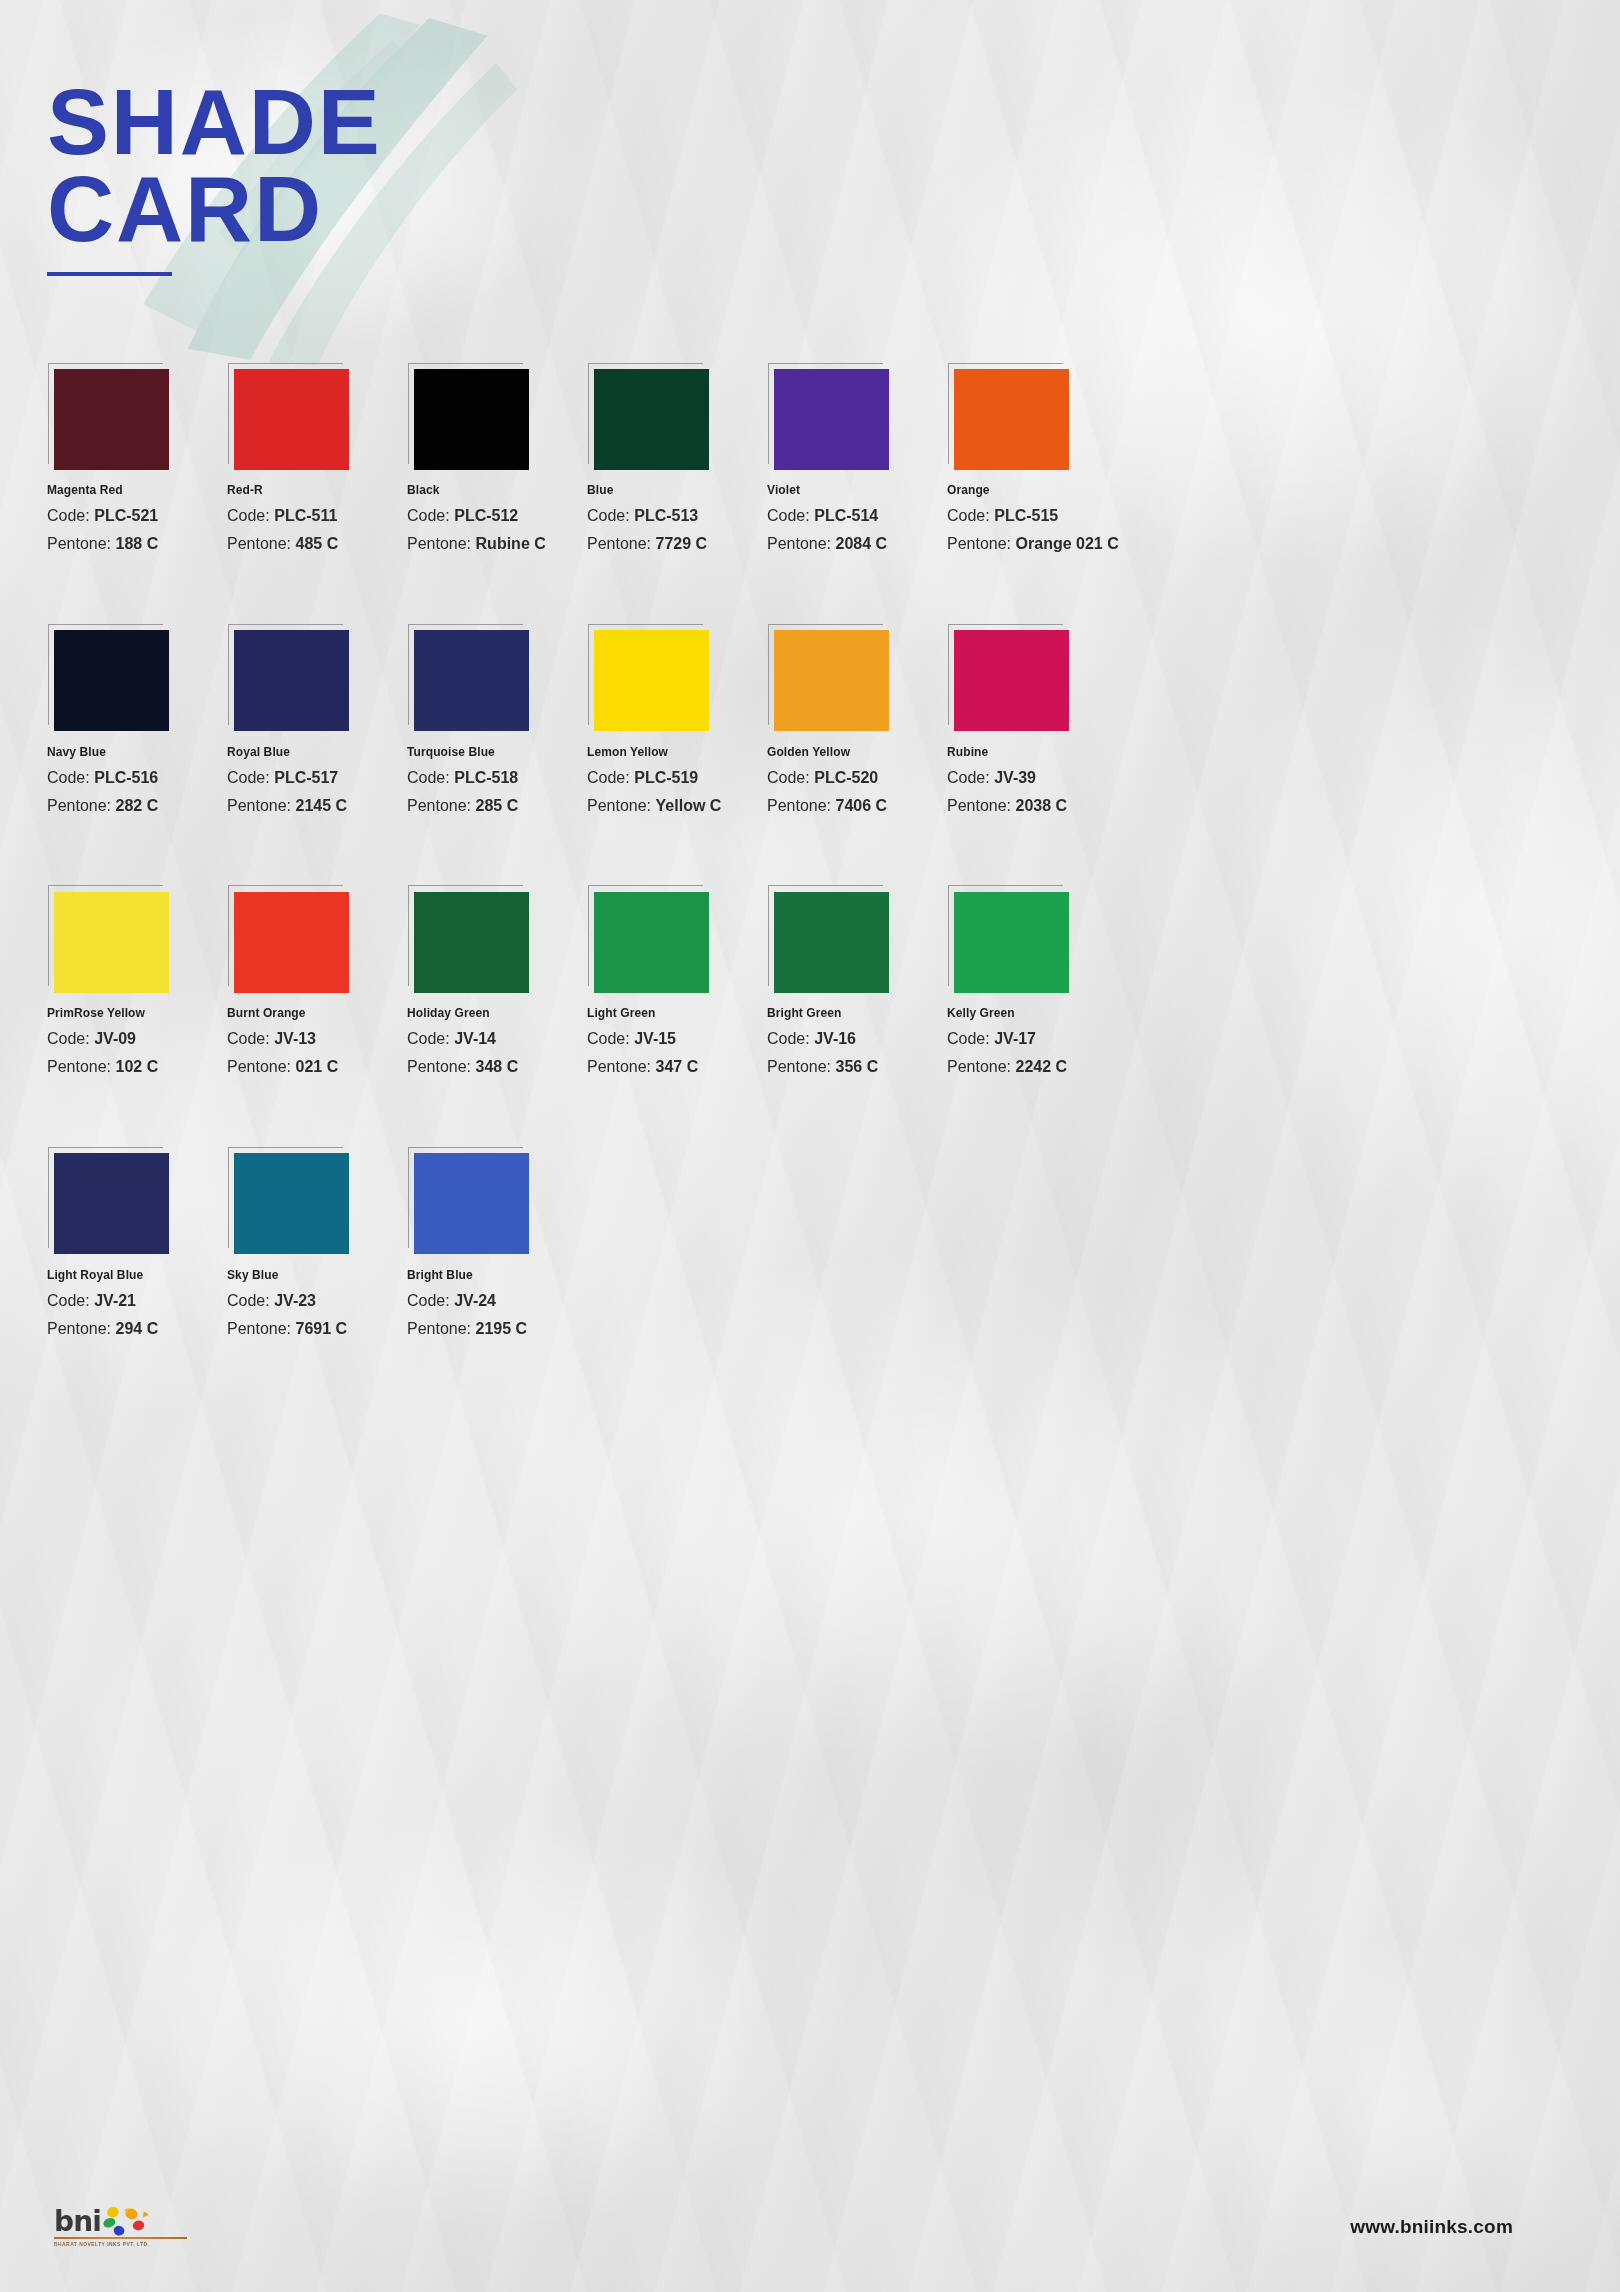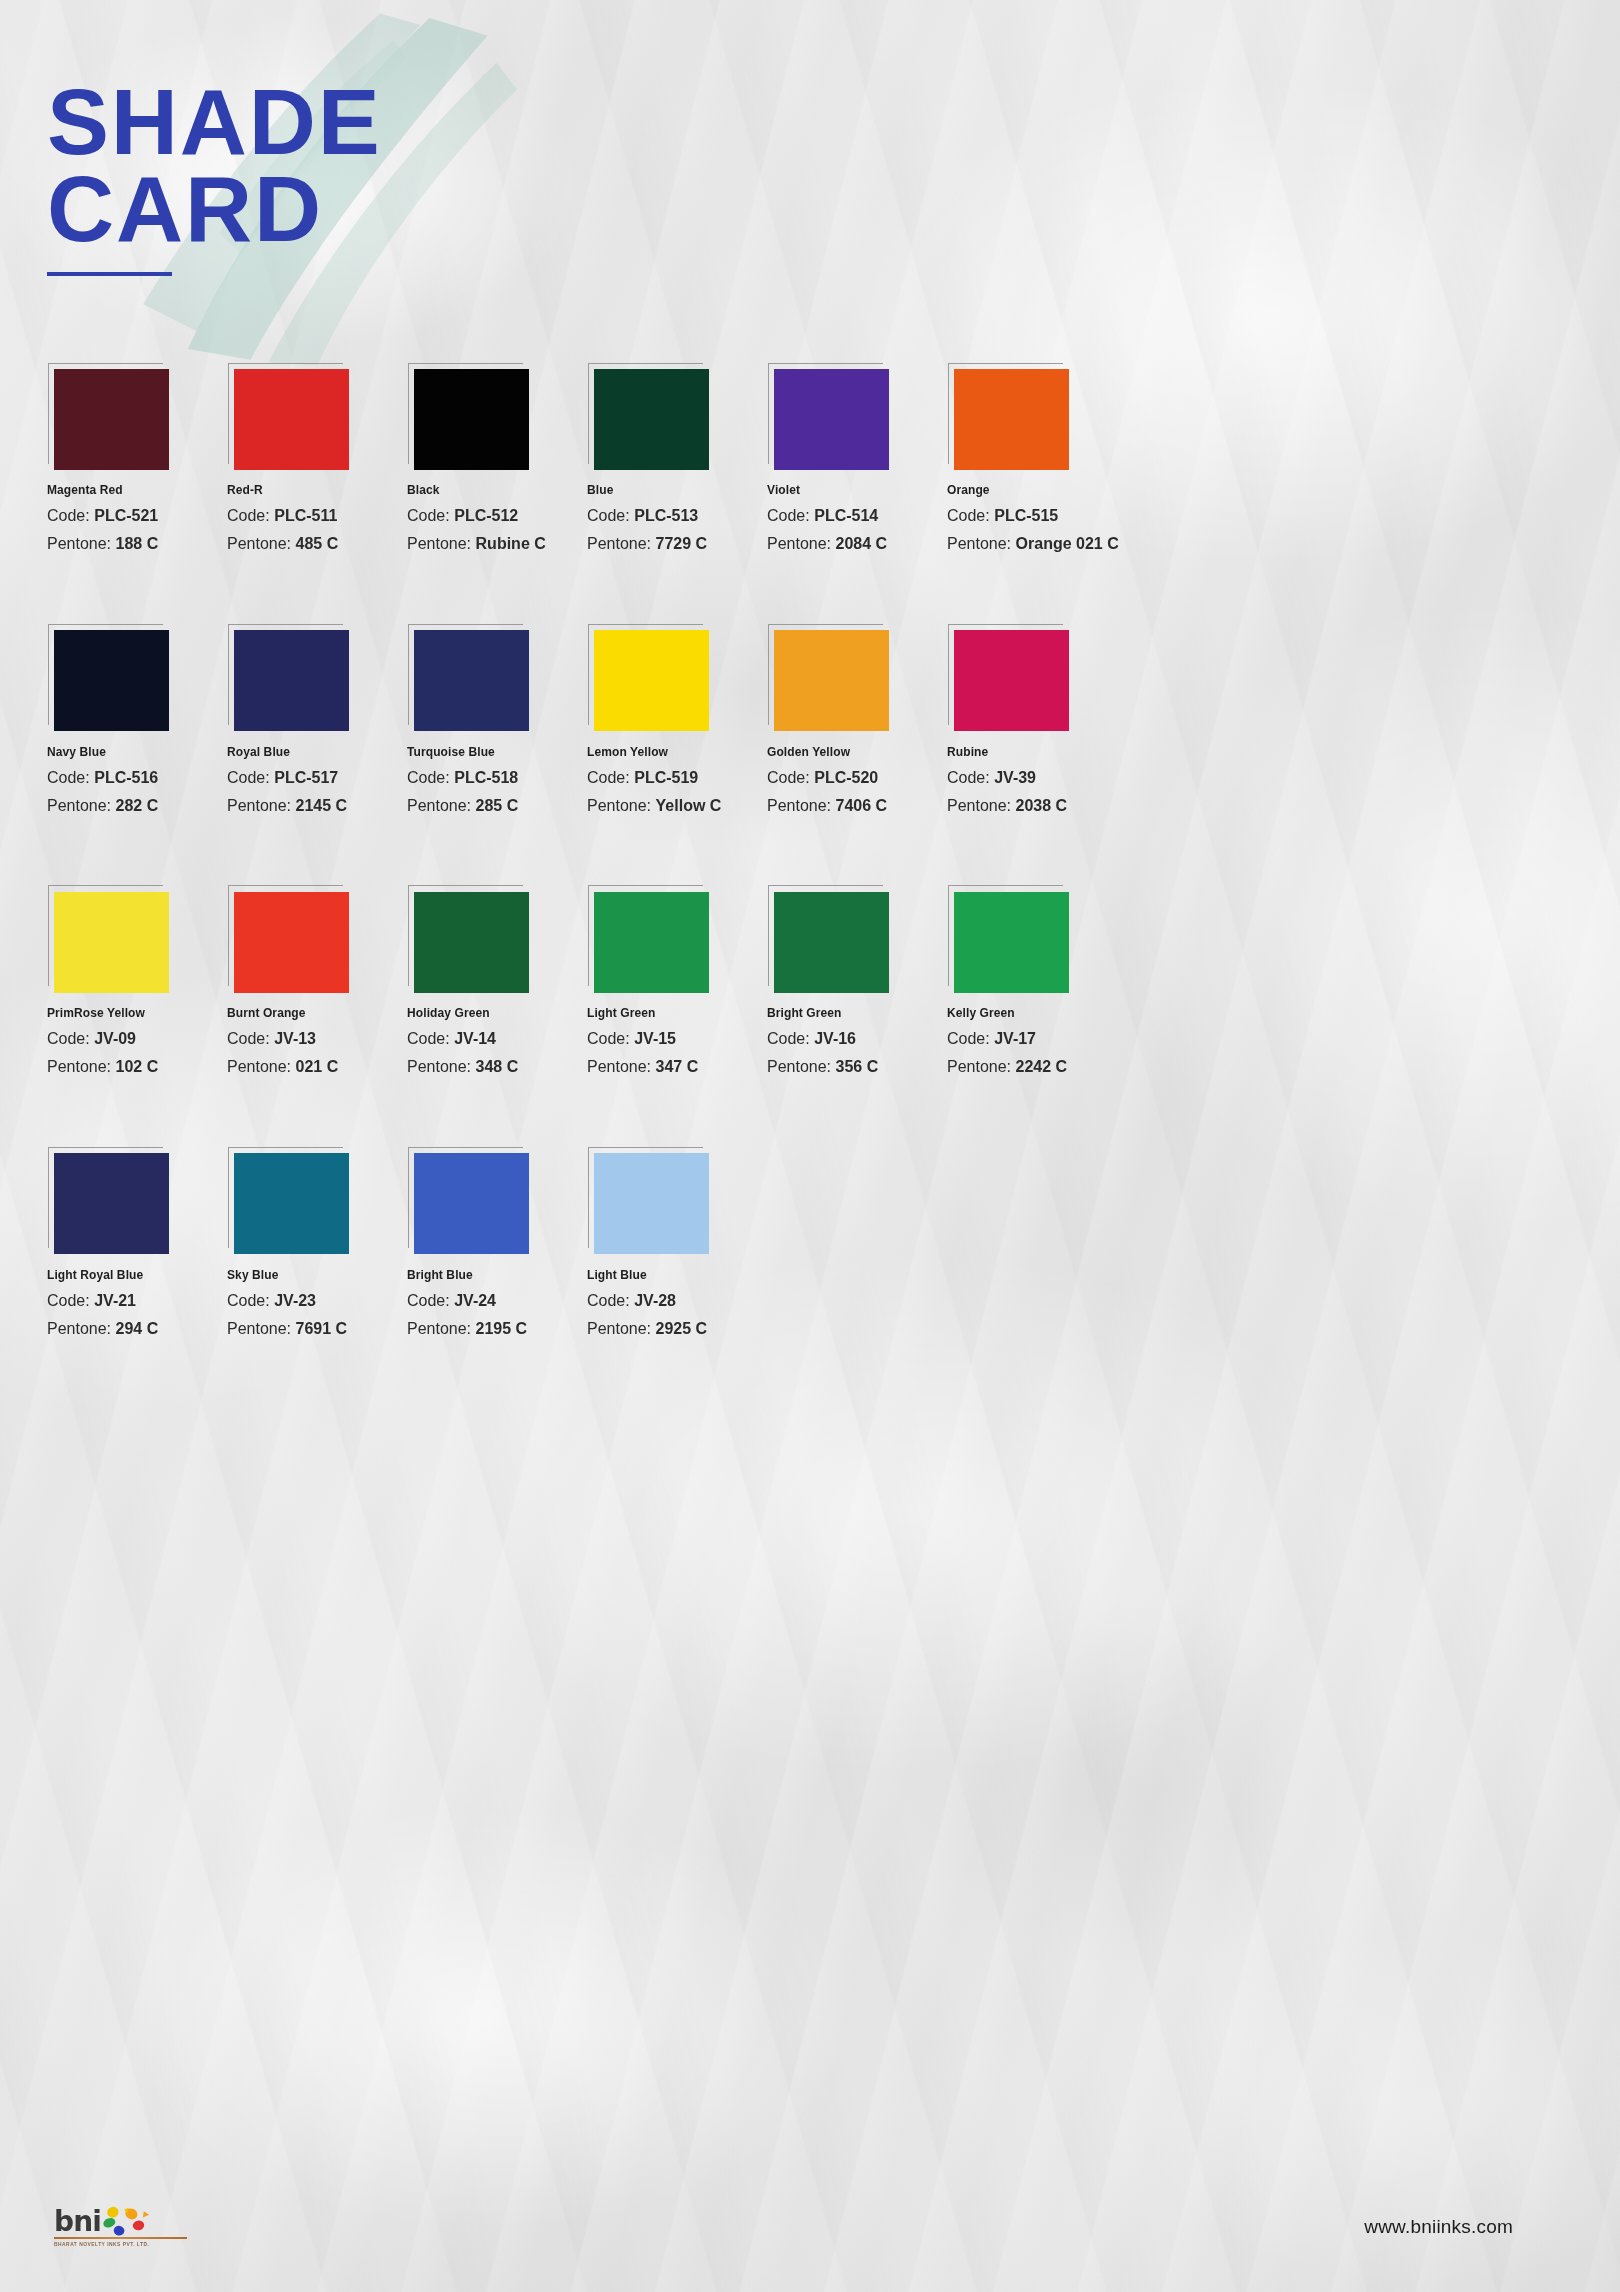--- a/index.html
+++ b/index.html
@@ -187,21 +187,21 @@
     margin-top: 0.9px;
     width: 133px;
     height: 1.8px;
     background: linear-gradient(90deg,#b06a2a,#c98a46,#b06a2a);
   }
   .site {
     position: absolute;
     right: 107px;
     bottom: 14.3px;
     font-size: 19px;
-    font-weight: 400;
+    font-weight: 700;
     color: #1b1b1b;
     letter-spacing: 0.2px;
     margin-top: 28px;
   }
 </style>
 </head>
 <body>
 
 <div class="bg-layer bg-base"></div>
 <div class="bg-layer bg-marble"></div>
@@ -413,29 +413,20 @@
     </div>
     <div class="cell">
       <div class="chip-wrap">
         <div class="chip-frame"></div>
         <div class="chip" title="Bright Blue" style="background: rgb(58, 92, 192);"></div>
       </div>
       <div class="cell-name">Bright Blue</div>
       <div class="cell-kv"><span class="kv-key">Code:</span><span class="kv-val">JV-24</span></div>
       <div class="cell-kv"><span class="kv-key">Pentone:</span><span class="kv-val">2195 C</span></div>
     </div>
-    <div class="cell">
-      <div class="chip-wrap">
-        <div class="chip-frame"></div>
-        <div class="chip" title="Light Blue" style="background: rgb(162, 200, 236);"></div>
-      </div>
-      <div class="cell-name">Light Blue</div>
-      <div class="cell-kv"><span class="kv-key">Code:</span><span class="kv-val">JV-28</span></div>
-      <div class="cell-kv"><span class="kv-key">Pentone:</span><span class="kv-val">2925 C</span></div>
-    </div>
   </div>
 
 <div class="footer">
 
   <div class="logo">
     <div class="logo-row">
       <span class="logo-word">bni</span>
       <svg class="logo-splash" viewBox="0 0 58 34">
         <ellipse cx="13" cy="7" rx="6.5" ry="6" fill="#f2c400" transform="rotate(-18 13 7)"></ellipse>
         <ellipse cx="9" cy="19" rx="7" ry="5" fill="#2aa34a" transform="rotate(-20 9 19)"></ellipse>

